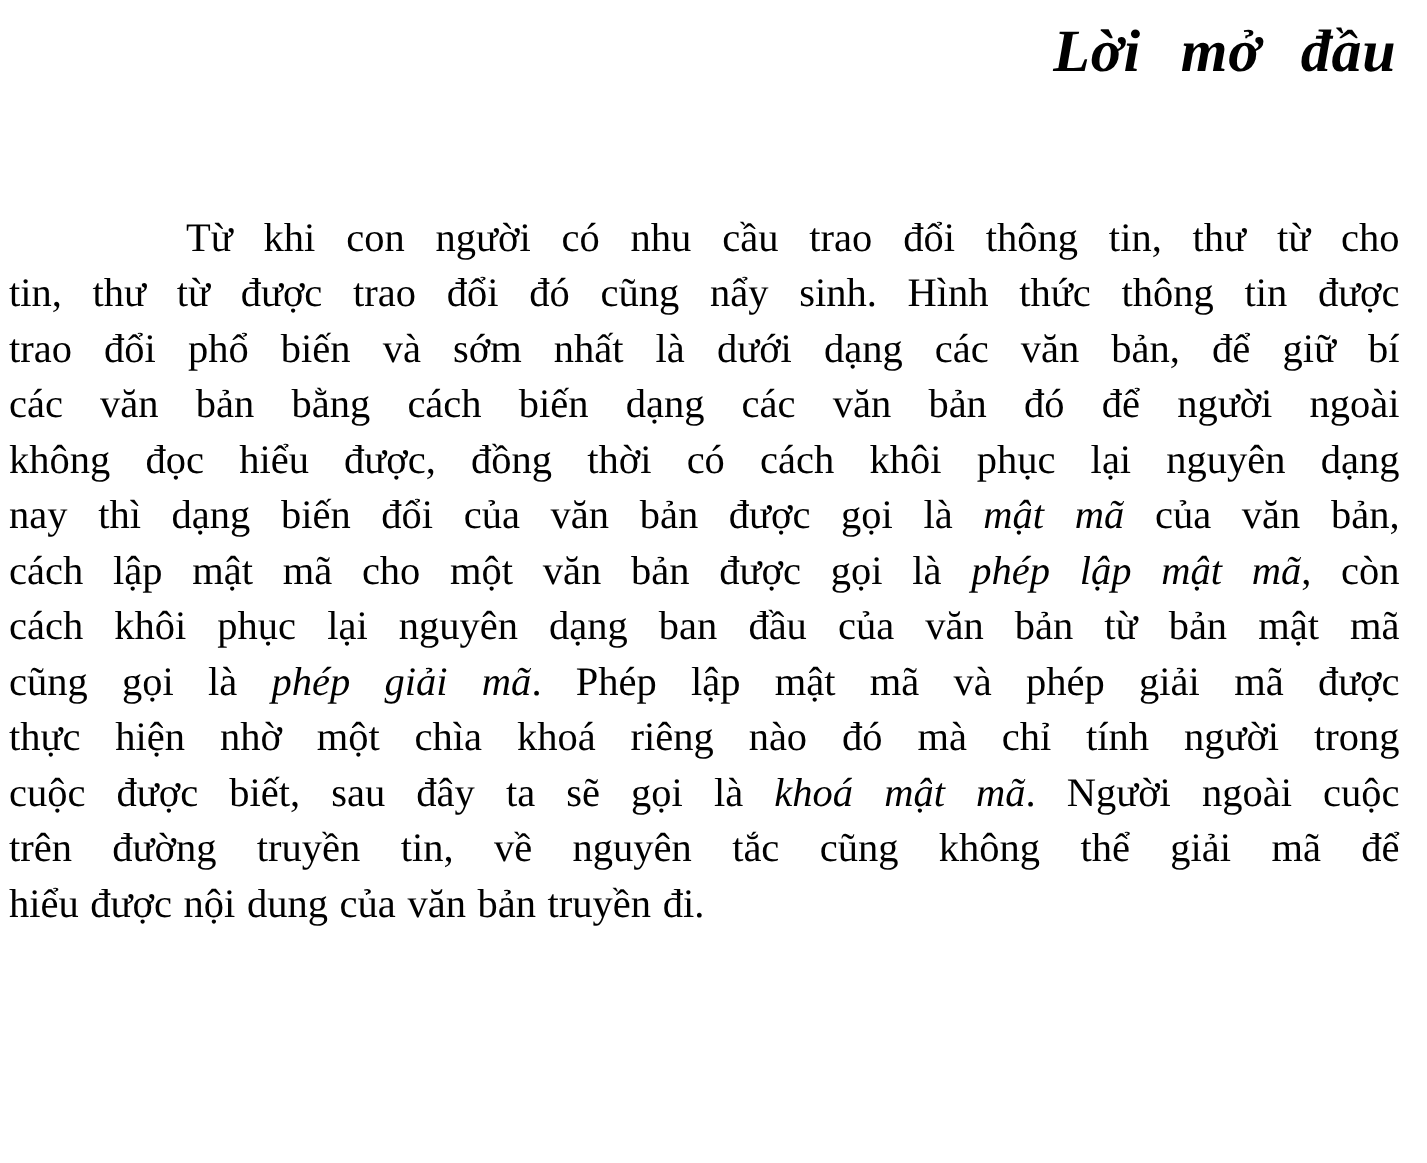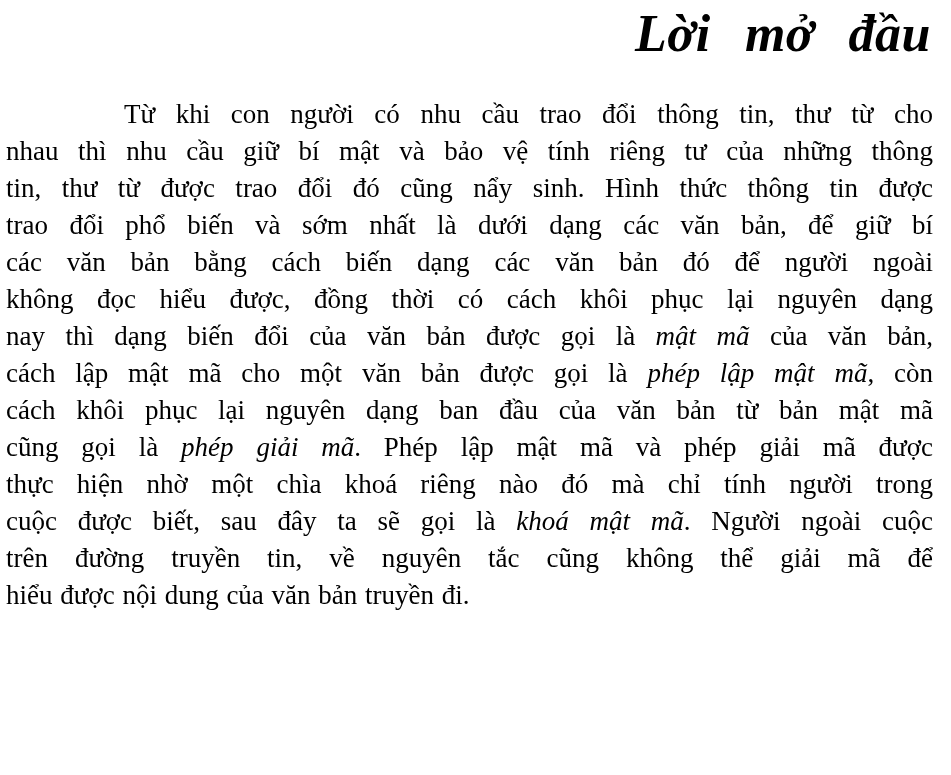--- a/index.html
+++ b/index.html
@@ -17,28 +17,28 @@
     padding: 10px 18px 0 6px;
     overflow: hidden;
     font-family: "Liberation Serif", "DejaVu Serif", serif;
   }
   .title {
     margin: 0;
     text-align: right;
     font-family: "Liberation Serif", "DejaVu Serif", serif;
     font-style: italic;
     font-weight: bold;
-    font-size: 52px;
+    font-size: 40px;
     line-height: 48px;
     word-spacing: 0.40em;
     letter-spacing: 0.5px;
     padding-right: 2px;
   }
   .body-text {
-    margin-top: 38px;
+    margin-top: 82px;
   }
   .line {
     font-size: 27px;
     line-height: 37px;
     white-space: normal;
     text-align: justify;
     text-align-last: justify;
     word-spacing: 1px;
   }
   .line.indent {
@@ -52,21 +52,20 @@
     font-style: italic;
   }
 </style>
 </head>
 <body>
 
 <div class="page">
   <h1 class="title">Lời mở đầu</h1>
   <div class="body-text" id="paragraph">
       <div class="line indent"><span>Từ khi con người có nhu cầu trao đổi thông tin, thư từ cho</span></div>
-      <div class="line"><span>nhau thì nhu cầu giữ bí mật và bảo vệ tính riêng tư của những thông</span></div>
       <div class="line"><span>tin, thư từ được trao đổi đó cũng nẩy sinh. Hình thức thông tin được</span></div>
       <div class="line"><span>trao đổi phổ biến và sớm nhất là dưới dạng các văn bản, để giữ bí</span></div>
       <div class="line"><span>các văn bản bằng cách biến dạng các văn bản đó để người ngoài</span></div>
       <div class="line"><span>không đọc hiểu được, đồng thời có cách khôi phục lại nguyên dạng</span></div>
       <div class="line"><span>nay thì dạng biến đổi của văn bản được gọi là </span><em>mật mã</em><span> của văn bản,</span></div>
       <div class="line"><span>cách lập mật mã cho một văn bản được gọi là </span><em>phép lập mật mã</em><span>, còn</span></div>
       <div class="line"><span>cách khôi phục lại nguyên dạng ban đầu của văn bản từ bản mật mã</span></div>
       <div class="line"><span>cũng gọi là </span><em>phép giải mã</em><span>. Phép lập mật mã và phép giải mã được</span></div>
       <div class="line"><span>thực hiện nhờ một chìa khoá riêng nào đó mà chỉ tính người trong</span></div>
       <div class="line"><span>cuộc được biết, sau đây ta sẽ gọi là </span><em>khoá mật mã</em><span>. Người ngoài cuộc</span></div>

